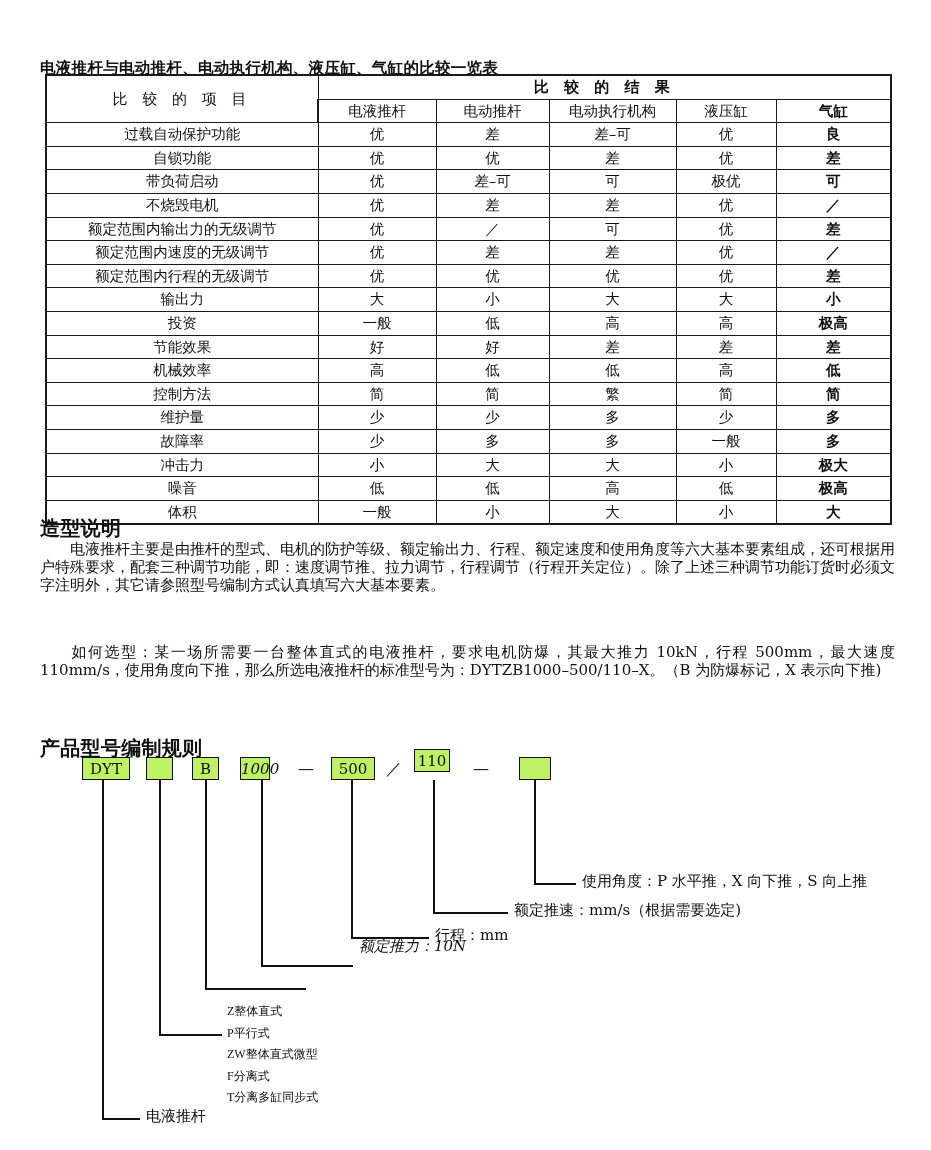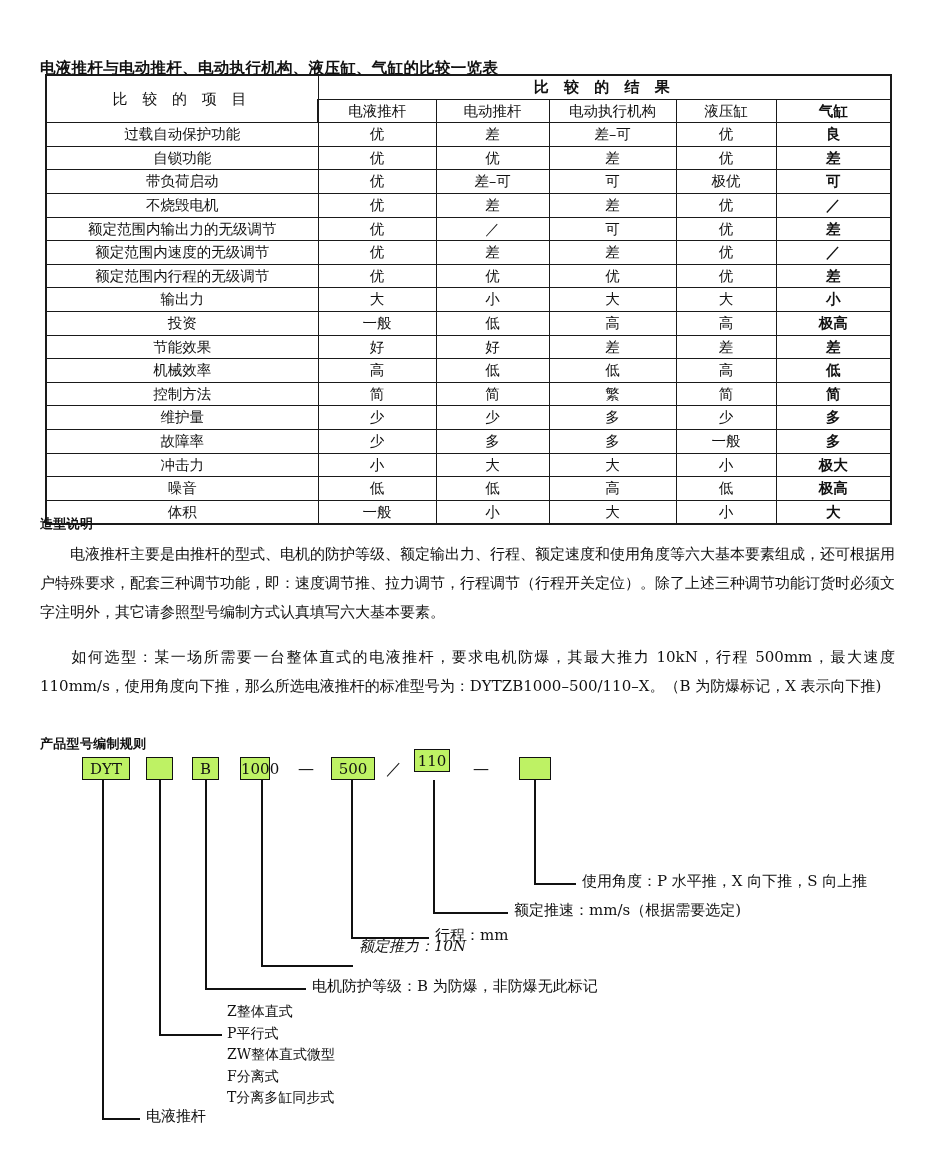--- a/index.html
+++ b/index.html
@@ -26,21 +26,21 @@
     left:40px; top:34px;
     font-size:15.5px;
     font-weight:bold;
     letter-spacing:0.3px;
     white-space:nowrap;
     margin-top:24px;
   }
   .section-head{
     position:absolute;
     left:40px;
-    font-size:13px;
+    font-size:20px;
     font-weight:bold;
     letter-spacing:0.3px;
     white-space:nowrap;
   }
   #sec-moulding{ top:515px; }
   #sec-coding{ top:735px; }
 
   
   table.cmp{
     position:absolute;
@@ -85,21 +85,21 @@
   col.c3{ width:127px; }
   col.c4{ width:100px; }
   col.c5{ width:115px; }
 
   
   .para{
     position:absolute;
     left:40px;
     width:855px;
     font-size:15px;
-    line-height:29px;
+    line-height:18px;
     text-align:justify;
     text-justify:inter-ideograph;
   }
   .para .ind{ display:inline-block; width:2em; }
   #para1{ top:540px; }
   #para2{ top:617px; }
   #para3{ top:643px; }
 
   
   .diagram{
@@ -137,23 +137,24 @@
     background:#111;
   }
   .note{
     position:absolute;
     font-size:15px;
     line-height:19px;
     white-space:nowrap;
   }
   .note-multi{
     position:absolute;
-    font-size:14px;
+    font-size:12px;
     line-height:21.5px;
     white-space:nowrap;
+    font-family:Liberation Serif, serif;
   }
 </style>
 </head>
 <body>
 
 <div class="page">
 
   <div class="doc-title">电液推杆与电动推杆、电动执行机构、液压缸、气缸的比较一览表</div>
 
   <table class="cmp">
@@ -323,21 +324,21 @@
   <div class="para" id="para1"><span class="ind"></span><span>电液推杆主要是由推杆的型式、电机的防护等级、额定输出力、行程、额定速度和使用角度等六大基本要素组成，还可根据用户特殊要求，配套三种调节功能，即：速度调节推、拉力调节，行程调节（行程开关定位）。除了上述三种调节功能订货时必须文字注明外，其它请参照型号编制方式认真填写六大基本要素。</span></div>
   <div class="para" id="para3"><span class="ind"></span><span>如何选型：某一场所需要一台整体直式的电液推杆，要求电机防爆，其最大推力 10kN，行程 500mm，最大速度 110mm/s，使用角度向下推，那么所选电液推杆的标准型号为：DYTZB1000–500/110–X。（B 为防爆标记，X 表示向下推)</span></div>
 
   <div class="section-head" id="sec-coding">产品型号编制规则</div>
 
   <div class="diagram">
 
     <div class="codebox" style="left:82px; top:12px; width:48px;">DYT</div>
     <div class="codebox" style="left:146px; top:12px; width:27px;"></div>
     <div class="codebox" style="left:192px; top:12px; width:27px;">B</div>
-    <div class="codebox" style="left:240px; top:12px; width:30px;">1000</div>
+    <div class="codebox" style="left:240px; top:12px; width:30px;font-style:italic;">1000</div>
     <div class="sep" style="left:291px; top:12px; width:30px;">—</div>
     <div class="codebox" style="left:331px; top:12px; width:44px;">500</div>
     <div class="sep" style="left:381px; top:12px; width:26px;">／</div>
     <div class="codebox" style="left:414px; top:4px; width:36px;">110</div>
     <div class="sep" style="left:466px; top:12px; width:30px;">—</div>
     <div class="codebox" style="left:519px; top:12px; width:32px;"></div>
 
     <div class="vline" style="left:534px; top:35px; height:103px;"></div>
     <div class="hline" style="left:534px; top:138px; width:42px;"></div>
     <div class="note" style="left:582px; top:127px;">使用角度：P 水平推，X 向下推，S 向上推</div>
@@ -349,21 +350,20 @@
     <div class="vline" style="left:351px; top:35px; height:157px;"></div>
     <div class="hline" style="left:351px; top:192px; width:78px;"></div>
     <div class="note" style="left:435px; top:181px;">行程：mm</div>
 
     <div class="vline" style="left:261px; top:35px; height:185px;"></div>
     <div class="hline" style="left:261px; top:220px; width:92px;"></div>
     <div class="note" style="left:359px; top:192px;font-style:italic;">额定推力：10N</div>
 
     <div class="vline" style="left:205px; top:35px; height:208px;"></div>
     <div class="hline" style="left:205px; top:243px; width:101px;"></div>
-    <div class="note" style="left:312px; top:232px;">电机防护等级：B 为防爆，非防爆无此标记</div>
 
     <div class="vline" style="left:159px; top:35px; height:254px;"></div>
     <div class="hline" style="left:159px; top:289px; width:63px;"></div>
     <div class="note-multi" style="left:227px; top:256px;">
       <div>Z整体直式</div>
       <div>P平行式</div>
       <div>ZW整体直式微型</div>
       <div>F分离式</div>
       <div>T分离多缸同步式</div>
     </div>

